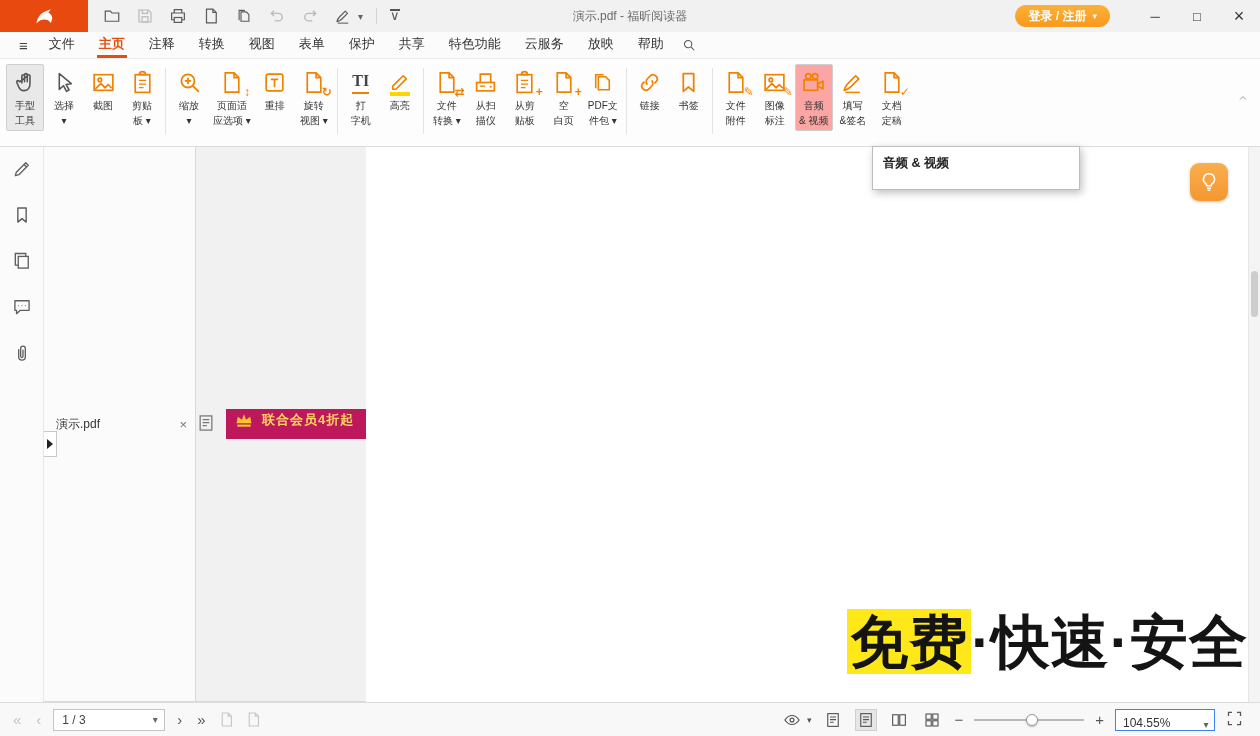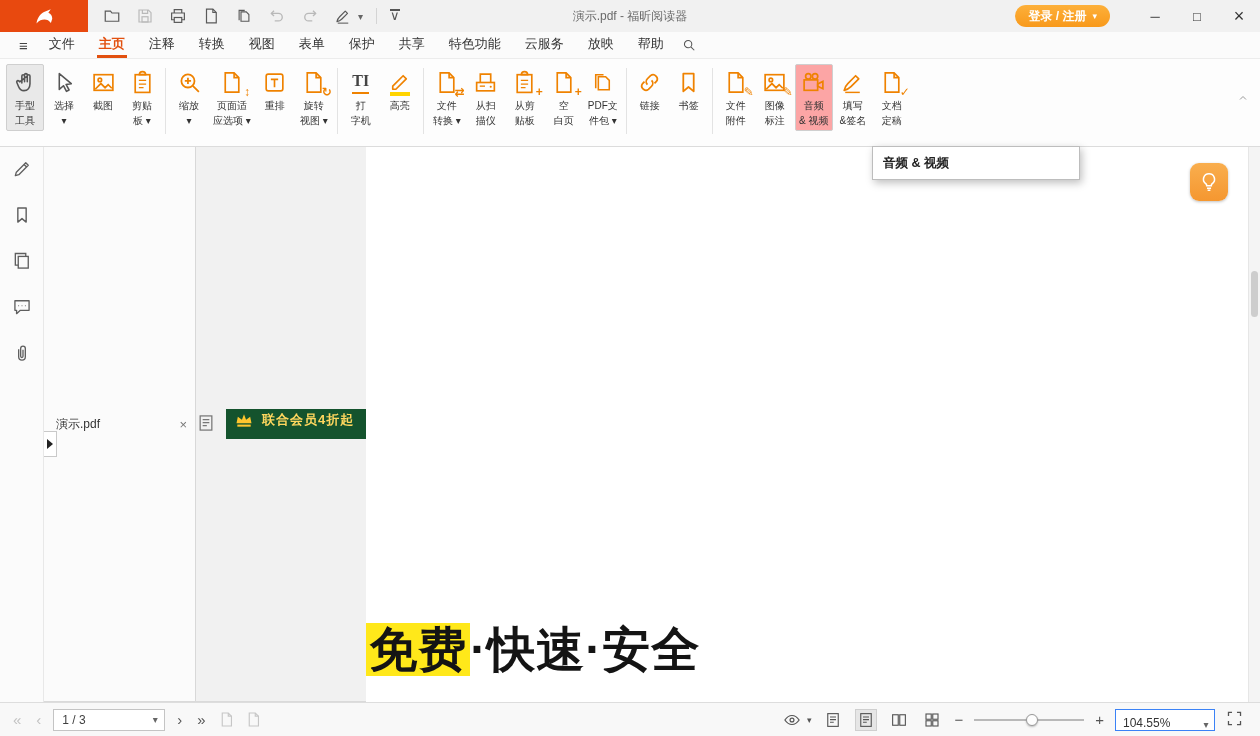--- a/index.html
+++ b/index.html
@@ -57,34 +57,34 @@
   .panel-handle::after{content:"";border-left:6px solid #222;border-top:5px solid transparent;border-bottom:5px solid transparent}
 
   .content{flex:1;display:flex;flex-direction:row;min-width:0}
   .tabbar{flex:0 0 30px;background:#f1f1f1;border-bottom:1px solid #dadada;display:flex;align-items:stretch}
   .doc-tab{width:152px;background:#fbfbfb;border-right:1px solid #d8d8d8;display:flex;align-items:center;padding:0 8px 0 12px;font-size:12px;color:#333;gap:8px;cursor:pointer}
   .doc-tab .ttl{flex:1;white-space:nowrap;overflow:hidden}
   .tab-close{color:#777;font-size:13px;cursor:pointer;line-height:1}
   .tabbar-right{margin-left:auto;display:flex;align-items:center}
   .float-icon{width:22px;height:22px;color:#777;margin-right:8px;cursor:pointer}
   .float-icon svg{width:20px;height:20px}
-  .banner{height:30px;background:#14532d;display:flex;align-items:center;padding:0 12px 9px 6px;gap:6px;cursor:pointer}
+  .banner{height:30px;background:#be185d;display:flex;align-items:center;padding:0 12px 9px 6px;gap:6px;cursor:pointer}
   .banner svg{width:24px;height:20px}
   .banner-text{color:#ffd75e;font-size:13px;font-weight:bold;letter-spacing:1px;white-space:nowrap}
 
   .docarea{flex:1;background:#fff;position:relative;overflow:hidden}
-  .headline{position:absolute;left:0;right:12px;bottom:20px;text-align:left;font-size:48px;font-weight:600;color:#141414;letter-spacing:1px;white-space:nowrap}
+  .headline{position:absolute;left:0;right:12px;bottom:20px;text-align:right;font-size:58px;font-weight:600;color:#141414;letter-spacing:1px;white-space:nowrap}
   .hl{background:#ffe81a;padding:0 3px}
   .bulb-btn{position:absolute;right:32px;top:16px;width:38px;height:38px;border-radius:9px;background:linear-gradient(180deg,#f9ae4e,#f59730);display:flex;align-items:center;justify-content:center;cursor:pointer;box-shadow:0 1px 3px rgba(0,0,0,.25)}
   .bulb-btn svg{width:22px;height:22px;color:#fff}
   .scrollbar{position:absolute;right:0;top:0;bottom:0;width:12px;background:#f4f4f4;border-left:1px solid #e6e6e6;cursor:pointer}
   .scroll-thumb{position:absolute;left:2px;right:2px;top:124px;height:46px;background:#cdcdcd;border-radius:4px;cursor:grab}
 
   
-  .tooltip{position:absolute;left:872px;top:146px;width:208px;background:#fff;border:1px solid #bdbdbd;box-shadow:2px 3px 8px rgba(0,0,0,.25);padding:8px 10px 0;z-index:40}
+  .tooltip{position:absolute;left:872px;top:146px;width:208px;background:#fff;border:1px solid #bdbdbd;box-shadow:2px 3px 8px rgba(0,0,0,.25);padding:8px 10px 10px;z-index:40}
   .tooltip-title{font-size:12.5px;font-weight:bold;color:#222;margin-bottom:7px}
   .tooltip-body{font-size:12px;color:#333;line-height:1.55}
 
   
   .statusbar{flex:0 0 34px;background:#f8f8f8;border-top:1px solid #ddd;display:flex;align-items:center;padding:0 10px;gap:9px;font-size:12px;color:#555}
   .nav-btn{font-size:15px;color:#555;cursor:pointer;padding:0 3px;line-height:1}
   .nav-btn.disabled{color:#c2c2c2}
   .page-box{width:112px;height:22px;background:#fff;border:1px solid #c4c4c4;display:flex;align-items:center;cursor:pointer}
   .page-box .val{flex:1;padding-left:8px;color:#404040}
   .page-box .pcaret{width:18px;text-align:center;color:#666;font-size:10px}

